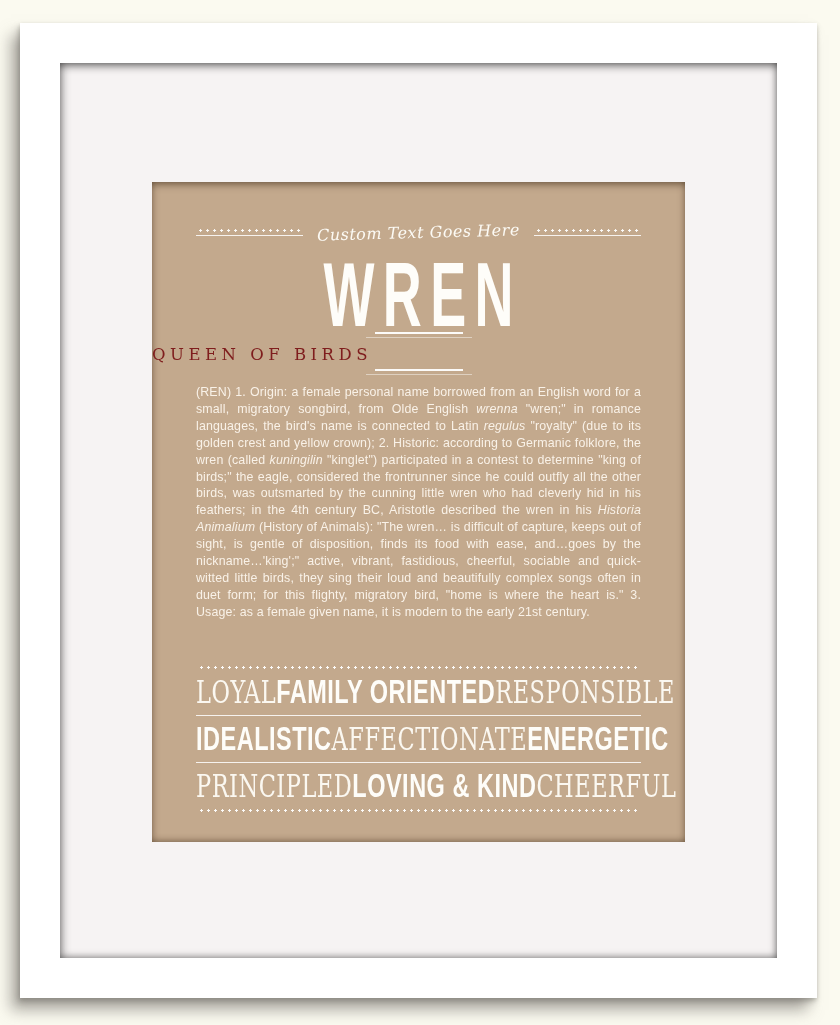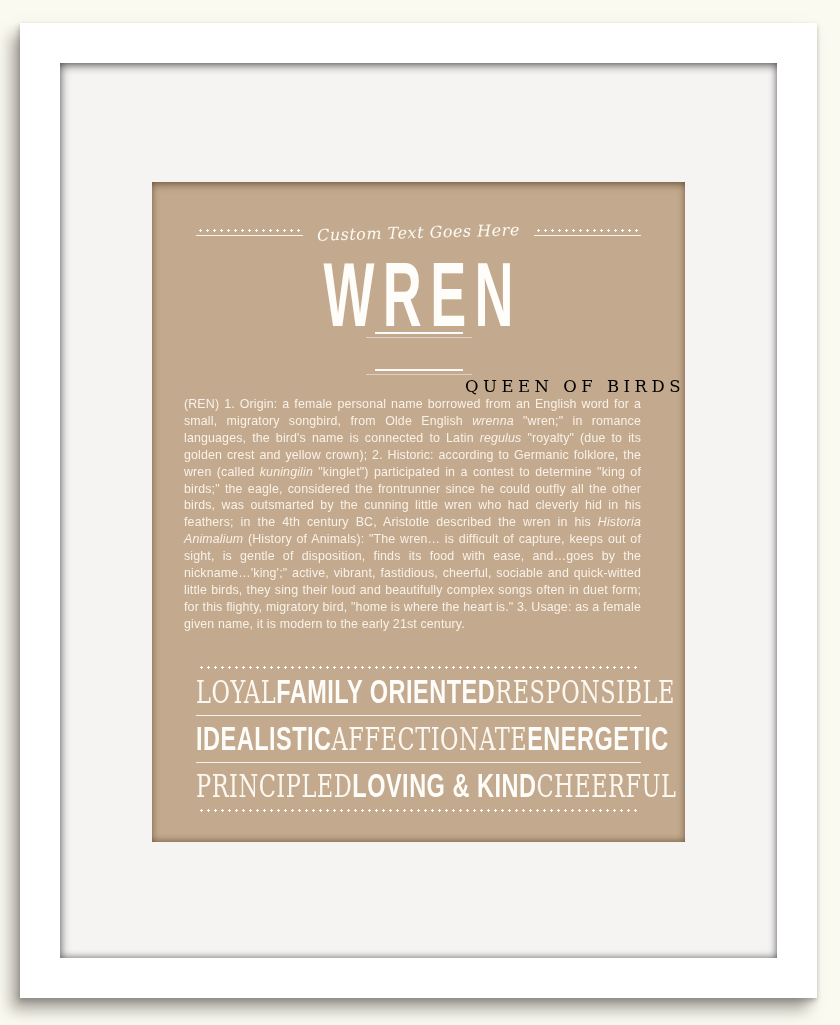--- a/index.html
+++ b/index.html
@@ -62,30 +62,30 @@
   }
 
   
   .double-rule { position:absolute; left:0; right:0; text-align:center; }
   .double-rule .line-strong { margin:0 auto; width:88px; border-top:2px solid rgba(255,255,255,0.95); }
   .double-rule .line-faint  { margin:3px auto 0; width:106px; border-top:1.5px solid rgba(255,255,255,0.45); }
   .divider-top    { top:150px; }
   .divider-bottom { top:187px; }
 
   .subtitle {
-    position:absolute; top:163px; left:0; right:0; text-align:right;
+    position:absolute; top:163px; left:0; right:0; text-align:left;
     font-family:"DejaVu Serif", serif; font-size:16.5px; letter-spacing:4.5px;
-    color:#000000; white-space:nowrap;margin-top:32px;
+    color:#7f1d1d; white-space:nowrap;
   }
 
   
   .definition {
-    position:absolute; top:202px; left:32px; right:44px;
+    position:absolute; top:202px; left:44px; right:44px;
     font-family:"Liberation Sans", sans-serif; font-size:12.4px; line-height:16.9px;
-    color:rgba(255,250,242,0.90); text-align:justify; letter-spacing:0.15px;margin-top:12px;
+    color:rgba(255,250,242,0.90); text-align:justify; letter-spacing:0.15px;
   }
   .seg-italic { font-style:italic; }
 
   
   .traits { position:absolute; top:484px; left:44px; right:44px; }
   .dotted-row {
     height:3px;
     background-image:radial-gradient(circle, rgba(255,255,255,0.95) 1.1px, rgba(255,255,255,0) 1.4px);
     background-size:7px 3px; background-repeat:repeat-x; background-position:center;
   }

